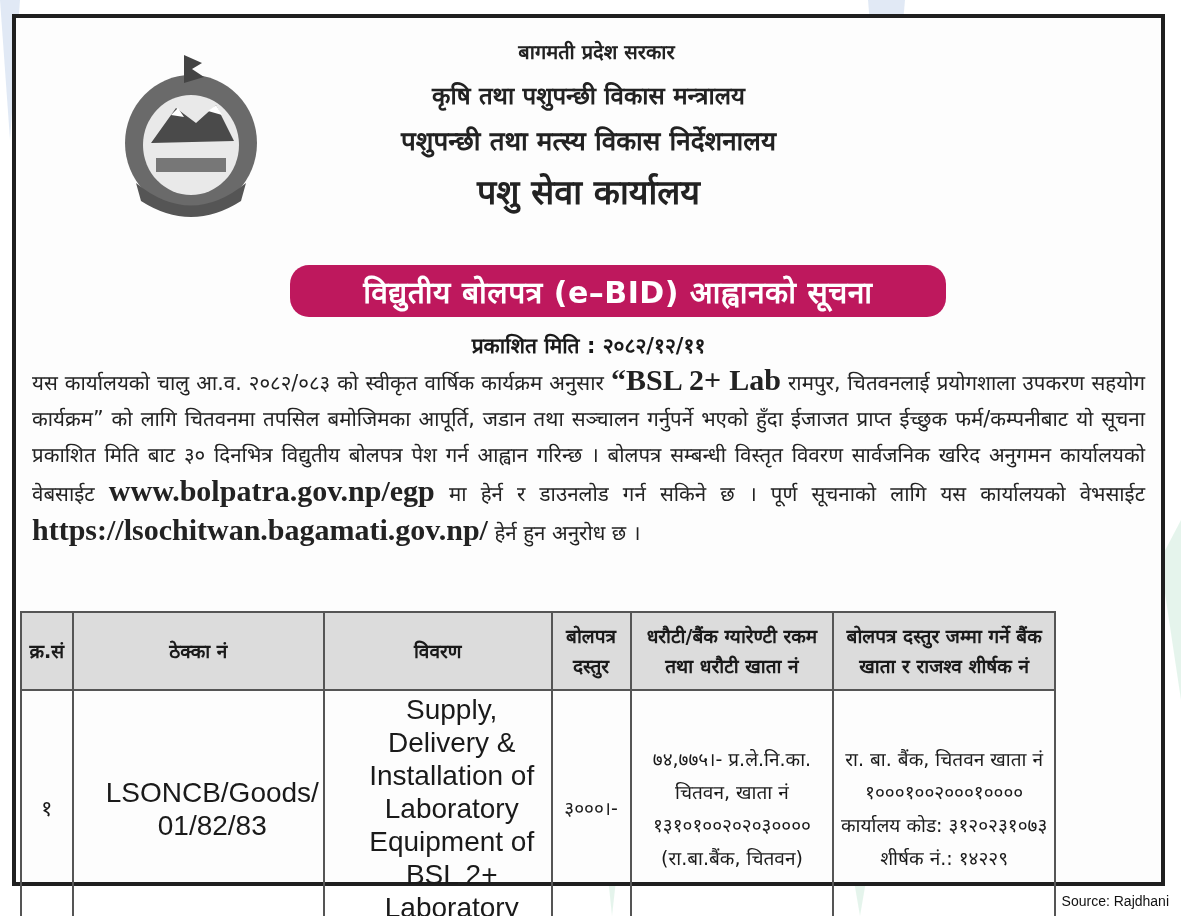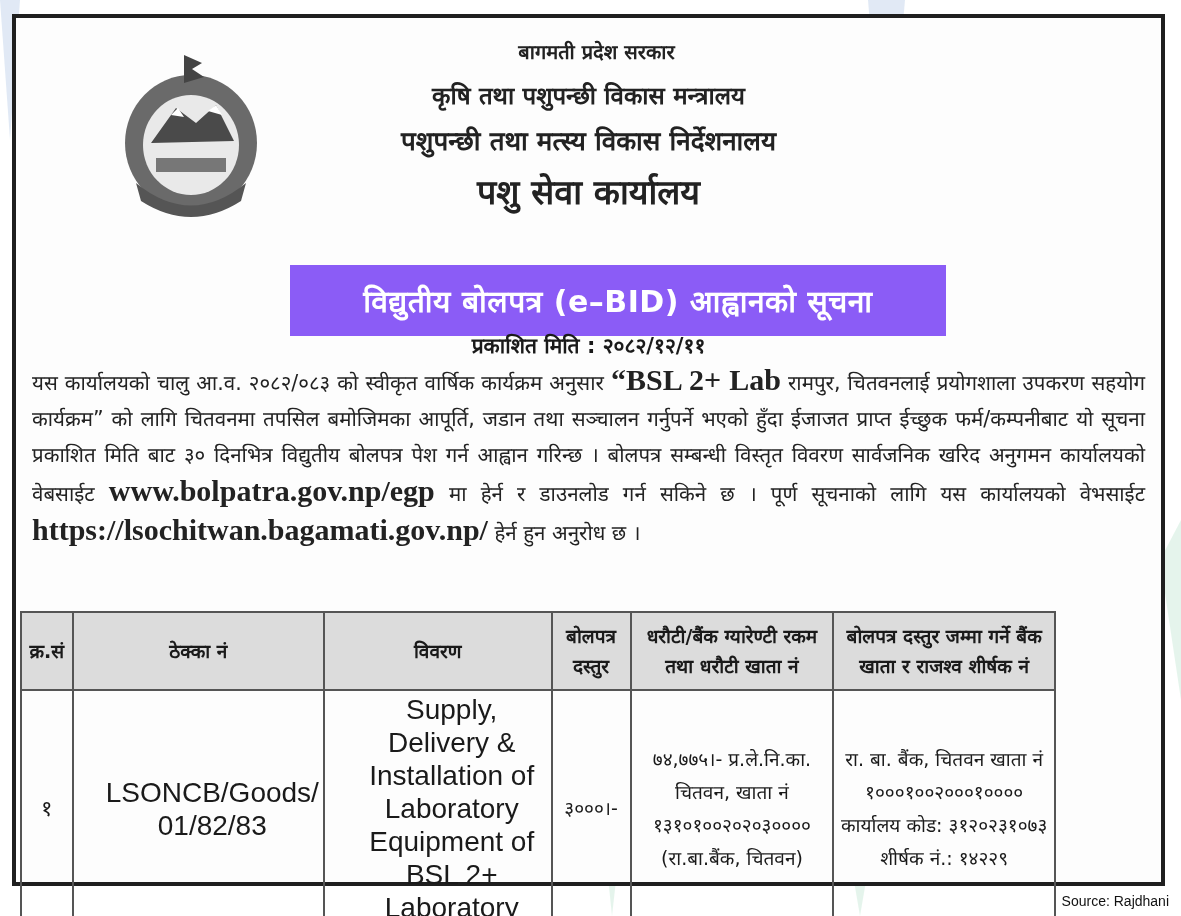--- a/index.html
+++ b/index.html
@@ -16,23 +16,23 @@
   .emblem {
     position: absolute; left: 100px; top: 35px; width: 150px; height: 170px;
   }
   .header { position: absolute; left: 0; right: 0; top: 0; text-align: center; }
   .h1 { position: absolute; left: 0; right: 0; top: 20px; font-size: 20px; font-weight: bold; color:#222;margin-left:16px; }
   .h2 { position: absolute; left: 0; right: 0; top: 60px; font-size: 24px; font-weight: bold; color:#222; }
   .h3 { position: absolute; left: 0; right: 0; top: 104px; font-size: 26px; font-weight: bold; color:#222; }
   .h4 { position: absolute; left: 0; right: 0; top: 150px; font-size: 34px; font-weight: bold; color:#222; }
   .h5 { position: absolute; left: 0; right: 0; top: 206px; font-size: 22px; font-weight: bold; color:#222;margin-top:40px; }
   .title-bar {
-    position: absolute; left: 274px; top: 247px; width: 656px; height: 71px;
-    background: #8b5cf6; color: #fff; font-size: 30px; font-weight: bold;
-    display: flex; align-items: center; justify-content: center; letter-spacing: 0.5px;
+    position: absolute; left: 274px; top: 247px; width: 656px; height: 52px;
+    background: #be185d; color: #fff; font-size: 30px; font-weight: bold;
+    display: flex; align-items: center; justify-content: center; letter-spacing: 0.5px; border-radius: 19px;
   }
   .pubdate {
     position: absolute; left: 0; right: 0; top: 313px; text-align: center;
     font-size: 21px; font-weight: bold;
   }
   .body-text {
     position: absolute; left: 16px; right: 16px; top: 344px;
     font-size: 20.5px; line-height: 36px; text-align: justify; color: #222;
   }
   .body-text b { font-family: "Liberation Serif", serif; font-size: 30px; }

